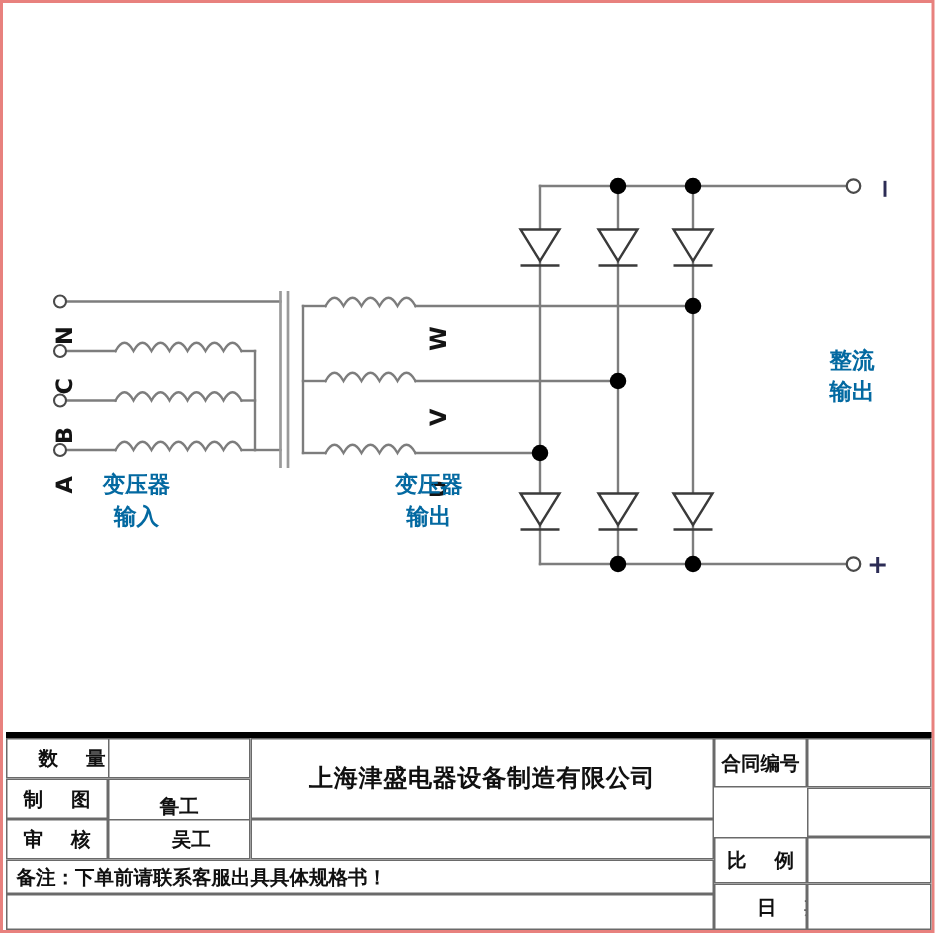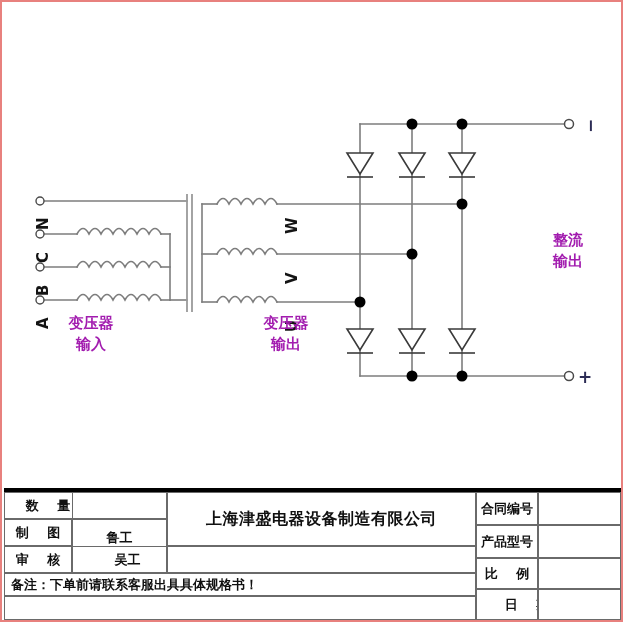--- a/index.html
+++ b/index.html
@@ -47,21 +47,21 @@
     font-size:17px;
     color:#2c2c55;
     white-space:nowrap;
   }
 
   
   .cap{
     position:absolute;
     font-size:15px;
     font-weight:bold;
-    color:#a21caf;
+    color:#0369a1;
     line-height:21px;
     white-space:nowrap;
     text-align:center;
   }
 
   
   .tb{
     position:absolute;
     left:2px;
     top:486px;
@@ -255,21 +255,20 @@
     <div class="cell company" style="left:163px;top:4px;width:309px;height:54px;">上海津盛电器设备制造有限公司</div>
 
     <div class="cell note" style="left:0px;top:85px;width:472px;height:23px;">备注：下单前请联系客服出具具体规格书！</div>
 
     <div class="cell blank" style="left:163px;top:58px;width:309px;height:27px;"></div>
     <div class="cell blank" style="left:0px;top:108px;width:472px;height:24px;"></div>
 
     <div class="cell" style="left:472px;top:4px;width:62px;height:33px;">合同编号</div>
     <div class="cell blank" style="left:534px;top:4px;width:83px;height:33px;"></div>
 
-    <div class="cell" style="left:472px;top:37px;width:62px;height:33px;">产品型号</div>
     <div class="cell blank" style="left:534px;top:37px;width:83px;height:33px;"></div>
 
     <div class="cell sp" style="left:472px;top:70px;width:62px;height:31px;">比    例</div>
     <div class="cell blank" style="left:534px;top:70px;width:83px;height:31px;"></div>
 
     <div class="cell sp" style="left:472px;top:101px;width:62px;height:31px;padding-left:40px;">日    期</div>
     <div class="cell blank" style="left:534px;top:101px;width:83px;height:31px;"></div>
   </div>
 
 </div>

